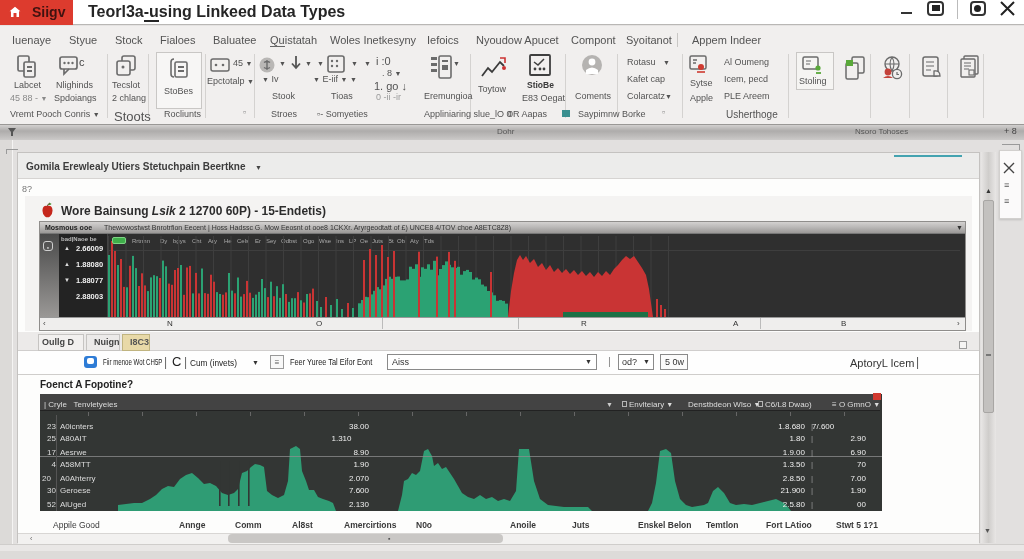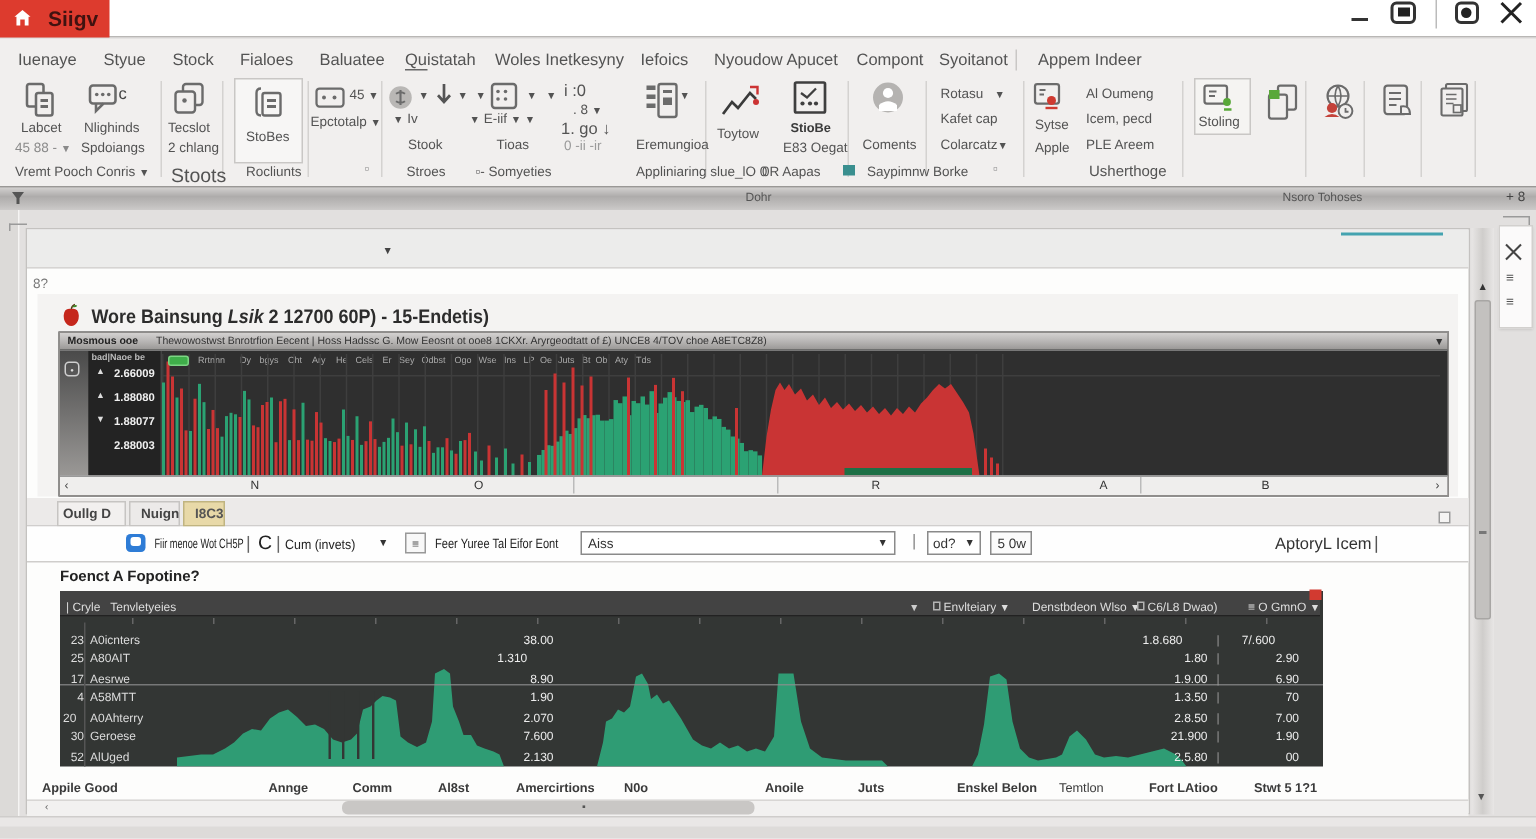--- a/index.html
+++ b/index.html
@@ -10,20 +10,21 @@
 .dn{font-size:7px}
 .fic{display:inline-block;width:5px;height:6px;border:1px solid #b5b5b5;margin-right:2px}
 </style></head><body>
 <div id="page">
     <div class="a" style="left:0;top:0;width:1024px;height:25px;background:#fff;border-bottom:1px solid #b9b7b5"></div>
     <div class="a" style="left:0;top:0;width:73px;height:25px;background:#dd3b2e"></div>
     <svg class="a" style="left:8px;top:5px" width="14" height="14" viewBox="0 0 17 17">
       <path d="M8.5 2 L15 7.5 L13.4 7.5 L13.4 14.5 L10.3 14.5 L10.3 9.8 L6.7 9.8 L6.7 14.5 L3.6 14.5 L3.6 7.5 L2 7.5 Z" fill="#fff"></path>
     </svg>
     <div class="a" style="left:32px;top:4px;font-size:14px;font-weight:bold;color:#401210">Siigv</div>
+    <div class="a" style="left:88px;top:3px;font-size:16px;font-weight:bold;color:#252525">Teorl3a<span style="border-bottom:2px solid #252525">-u</span>sing Linkeed Data Types</div>
     <div class="a" style="left:901px;top:12px;width:11px;height:2px;background:#333"></div>
     <div class="a" style="left:927px;top:1px;width:17px;height:15px;border:2px solid #333;border-radius:4px"></div>
     <div class="a" style="left:932px;top:5px;width:8px;height:6px;background:#222"></div>
     <div class="a" style="left:957px;top:0;width:1px;height:19px;background:#bbb"></div>
     <div class="a" style="left:970px;top:1px;width:16px;height:15px;border:2px solid #333;border-radius:4px"></div>
     <div class="a" style="left:974px;top:5px;width:7px;height:7px;background:#222;border-radius:50%"></div>
     <svg class="a" style="left:1000px;top:1px" width="15" height="15" viewBox="0 0 15 15">
       <path d="M1 1 L14 14 M14 1 L1 14" stroke="#222" stroke-width="2"></path>
     </svg>
     <div class="a" style="left:0;top:26px;width:1024px;height:98px;background:#f1efee"></div>
@@ -214,20 +215,21 @@
       <path d="M1 1 L9 1 L6 5 L6 9 L4 9 L4 5 Z" fill="#555"></path>
     </svg>
     <div class="a" style="left:497px;top:127px;font-size:8px;color:#555">Dohr</div>
     <div class="a" style="left:855px;top:127px;font-size:8px;color:#555">Nsoro Tohoses</div>
     <div class="a" style="left:1004px;top:126px;font-size:9px;color:#444">+ 8</div>
     <div class="a" style="left:0;top:140px;width:1024px;height:419px;background:#e2e0df"></div>
     <div class="a" style="left:0;top:140px;width:13px;height:419px;background:#dcdad8;border-right:1px solid #f5f4f3"></div>
     <div class="a" style="left:6px;top:149px;width:12px;height:5px;border-left:1px solid #9a9a9a;border-top:1px solid #9a9a9a"></div>
     <div class="a" style="left:17px;top:152px;width:963px;height:391px;background:#fdfdfc;border:1px solid #c4c2c0"></div>
     <div class="a" style="left:18px;top:153px;width:961px;height:26px;background:#ececeb;border-bottom:1px solid #d6d4d2"></div>
+    <div class="a" style="left:26px;top:161px;font-size:10px;font-weight:bold;color:#3c3c3c">Gomila Erewlealy Utiers Stetuchpain Beertkne</div>
     <div class="a" style="left:255px;top:160px;font-size:11px;color:#444"><span class="dn">▼</span></div>
     <div class="a" style="left:22px;top:184px;font-size:9px;color:#777">8?</div>
     <div class="a" style="left:894px;top:155px;width:68px;height:2px;background:#44a3b0"></div>
     <div class="a" style="left:25px;top:196px;width:947px;height:135px;background:#f4f3f2"></div>
     <svg class="a" style="left:41px;top:202px" width="13" height="16" viewBox="0 0 13 16">
       <path d="M6.5 4 Q2 3 1.5 8 Q1.2 12 4 14.5 Q6.5 16.2 9 14.5 Q11.8 12 11.5 8 Q11 3 6.5 4 Z" fill="#c5271c"></path>
       <path d="M6.5 4 Q7 1.5 9 1" stroke="#5a3a1a" stroke-width="1" fill="none"></path>
       <path d="M7 2.5 Q9.5 0.5 10.5 2 Q9 3.5 7 2.5" fill="#3d8a27"></path>
     </svg>
     <div class="a" style="left:61px;top:203px;font-size:13px;font-weight:bold;color:#2c2c2c;transform:scaleX(.92);transform-origin:left top">Wore Bainsung <i>Lsik</i> 2 12700 60P) - 15-Endetis)</div>
@@ -517,23 +519,23 @@
       <path d="M78,98 L78,92 L86,91 L94,90 L102,90 L110,86 L116,82 L122,76 L128,73 L134,74 L140,66 L146,62 L152,60 L158,65 L164,71 L170,70 L176,73 L182,80 L188,82 L194,80 L198,76 L202,60 L207,58 L211,54 L215,51 L220,52 L224,54 L227,78 L232,82 L238,85 L244,82 L248,68 L250,36 L256,33 L260,36 L262,58 L266,68 L269,77 L274,77 L278,84 L283,86 L289,88 L293,90 L296,98 L358,98 L362,82 L364,68 L368,66 L372,60 L376,62 L380,58 L384,38 L388,36 L392,43 L394,53 L398,50 L402,56 L406,54 L410,60 L414,66 L418,73 L422,80 L428,84 L434,86 L440,82 L446,86 L452,84 L458,88 L464,86 L470,88 L476,78 L479,36 L489,36 L494,68 L500,86 L508,92 L516,93 L524,94 L532,94 L540,94 L548,94 L552,98 L608,98 L612,90 L616,70 L620,38 L626,36 L631,40 L635,68 L640,86 L646,92 L652,94 L658,93 L664,92 L668,90 L673,78 L678,74 L684,80 L690,90 L696,92 L704,91 L712,92 L720,90 L728,88 L736,86 L744,90 L748,94 L751,98 L840,98 L840,98 Z" fill="#2f9c74"></path>
       <rect x="179" y="48" width="1.6" height="45" fill="#333634"></rect>
       <rect x="188" y="48" width="1.6" height="45" fill="#333634"></rect>
       <rect x="198" y="48" width="1.6" height="45" fill="#333634"></rect>
       <rect x="208" y="48" width="1.6" height="45" fill="#333634"></rect>
     </svg>
     <div class="a" style="left:40px;top:456px;width:842px;height:1px;background:#8f8f8f;opacity:.75"></div>
     <div class="a" style="left:42px;top:422px;width:14px;font-size:8px;color:#ddd;text-align:right">23</div>
     <div class="a" style="left:60px;top:422px;font-size:8px;color:#ddd">A0icnters</div>
     <div class="a" style="left:314px;top:422px;width:55px;font-size:8px;color:#eee;text-align:right">38.00</div>
-    <div class="a" style="left:745px;top:422px;width:60px;font-size:8px;color:#eee;text-align:center">1.8.680</div>
+    <div class="a" style="left:745px;top:422px;width:60px;font-size:8px;color:#eee;text-align:right">1.8.680</div>
     <div class="a" style="left:811px;top:422px;font-size:8px;color:#999">|</div>
-    <div class="a" style="left:812px;top:422px;width:54px;font-size:8px;color:#eee;text-align:center">7/.600</div>
+    <div class="a" style="left:812px;top:422px;width:54px;font-size:8px;color:#eee;text-align:left">7/.600</div>
     <div class="a" style="left:42px;top:434px;width:14px;font-size:8px;color:#ddd;text-align:right">25</div>
     <div class="a" style="left:60px;top:434px;font-size:8px;color:#ddd">A80AIT</div>
     <div class="a" style="left:314px;top:434px;width:55px;font-size:8px;color:#eee;text-align:center">1.310</div>
     <div class="a" style="left:745px;top:434px;width:60px;font-size:8px;color:#eee;text-align:right">1.80</div>
     <div class="a" style="left:811px;top:434px;font-size:8px;color:#999">|</div>
     <div class="a" style="left:812px;top:434px;width:54px;font-size:8px;color:#eee;text-align:right">2.90</div>
     <div class="a" style="left:42px;top:448px;width:14px;font-size:8px;color:#ddd;text-align:right">17</div>
     <div class="a" style="left:60px;top:448px;font-size:8px;color:#ddd">Aesrwe</div>
     <div class="a" style="left:314px;top:448px;width:55px;font-size:8px;color:#eee;text-align:right">8.90</div>
     <div class="a" style="left:745px;top:448px;width:60px;font-size:8px;color:#eee;text-align:right">1.9.00</div>
@@ -557,31 +559,31 @@
     <div class="a" style="left:745px;top:486px;width:60px;font-size:8px;color:#eee;text-align:right">21.900</div>
     <div class="a" style="left:811px;top:486px;font-size:8px;color:#999">|</div>
     <div class="a" style="left:812px;top:486px;width:54px;font-size:8px;color:#eee;text-align:right">1.90</div>
     <div class="a" style="left:42px;top:500px;width:14px;font-size:8px;color:#ddd;text-align:right">52</div>
     <div class="a" style="left:60px;top:500px;font-size:8px;color:#ddd">AlUged</div>
     <div class="a" style="left:314px;top:500px;width:55px;font-size:8px;color:#eee;text-align:right">2.130</div>
     <div class="a" style="left:745px;top:500px;width:60px;font-size:8px;color:#eee;text-align:right">2.5.80</div>
     <div class="a" style="left:811px;top:500px;font-size:8px;color:#999">|</div>
     <div class="a" style="left:812px;top:500px;width:54px;font-size:8px;color:#eee;text-align:right">00</div>
     <div class="a" style="left:56px;top:415px;width:1px;height:96px;background:#555"></div>
-    <div class="a" style="left:28px;top:520px;font-size:8.5px;font-weight:bold;color:#3a3a3a">Appile Good</div>
+    <div class="a" style="left:53px;top:520px;font-size:8.5px;font-weight:normal;color:#3a3a3a">Appile Good</div>
     <div class="a" style="left:124px;top:532px;font-size:8.5px;font-weight:normal;color:#3a3a3a">Fitots</div>
     <div class="a" style="left:179px;top:520px;font-size:8.5px;font-weight:bold;color:#3a3a3a">Annge</div>
     <div class="a" style="left:235px;top:520px;font-size:8.5px;font-weight:bold;color:#3a3a3a">Comm</div>
     <div class="a" style="left:292px;top:520px;font-size:8.5px;font-weight:bold;color:#3a3a3a">Al8st</div>
     <div class="a" style="left:344px;top:520px;font-size:8.5px;font-weight:bold;color:#3a3a3a">Amercirtions</div>
     <div class="a" style="left:416px;top:520px;font-size:8.5px;font-weight:bold;color:#3a3a3a">N0o</div>
     <div class="a" style="left:510px;top:520px;font-size:8.5px;font-weight:bold;color:#3a3a3a">Anoile</div>
     <div class="a" style="left:572px;top:520px;font-size:8.5px;font-weight:bold;color:#3a3a3a">Juts</div>
     <div class="a" style="left:638px;top:520px;font-size:8.5px;font-weight:bold;color:#3a3a3a">Enskel Belon</div>
-    <div class="a" style="left:706px;top:520px;font-size:8.5px;font-weight:normal;color:#3a3a3a">Temtlon</div>
+    <div class="a" style="left:706px;top:520px;font-size:8.5px;font-weight:bold;color:#3a3a3a">Temtlon</div>
     <div class="a" style="left:766px;top:520px;font-size:8.5px;font-weight:bold;color:#3a3a3a">Fort LAtioo</div>
     <div class="a" style="left:836px;top:520px;font-size:8.5px;font-weight:bold;color:#3a3a3a">Stwt 5 1?1</div>
     <div class="a" style="left:18px;top:533px;width:961px;height:11px;background:#f2f1f0;border-top:1px solid #d8d6d4"></div>
     <div class="a" style="left:30px;top:535px;font-size:7px;color:#666">‹</div>
     <div class="a" style="left:228px;top:534px;width:275px;height:9px;background:#c9c7c5;border-radius:4px"></div>
     <div class="a" style="left:388px;top:535px;font-size:7px;color:#555">▪</div>
     <div class="a" style="left:981px;top:152px;width:15px;height:391px;background:linear-gradient(90deg,#e8e6e5,#cfcdcb 50%,#e8e6e5)"></div>
     <div class="a" style="left:985px;top:186px;font-size:8px;color:#333"><span class="dn">▲</span></div>
     <div class="a" style="left:983px;top:200px;width:11px;height:213px;background:#c3c1bf;border:1px solid #a8a6a4;border-radius:2px"></div>
     <div class="a" style="left:986px;top:354px;width:5px;height:2px;background:#777"></div>

